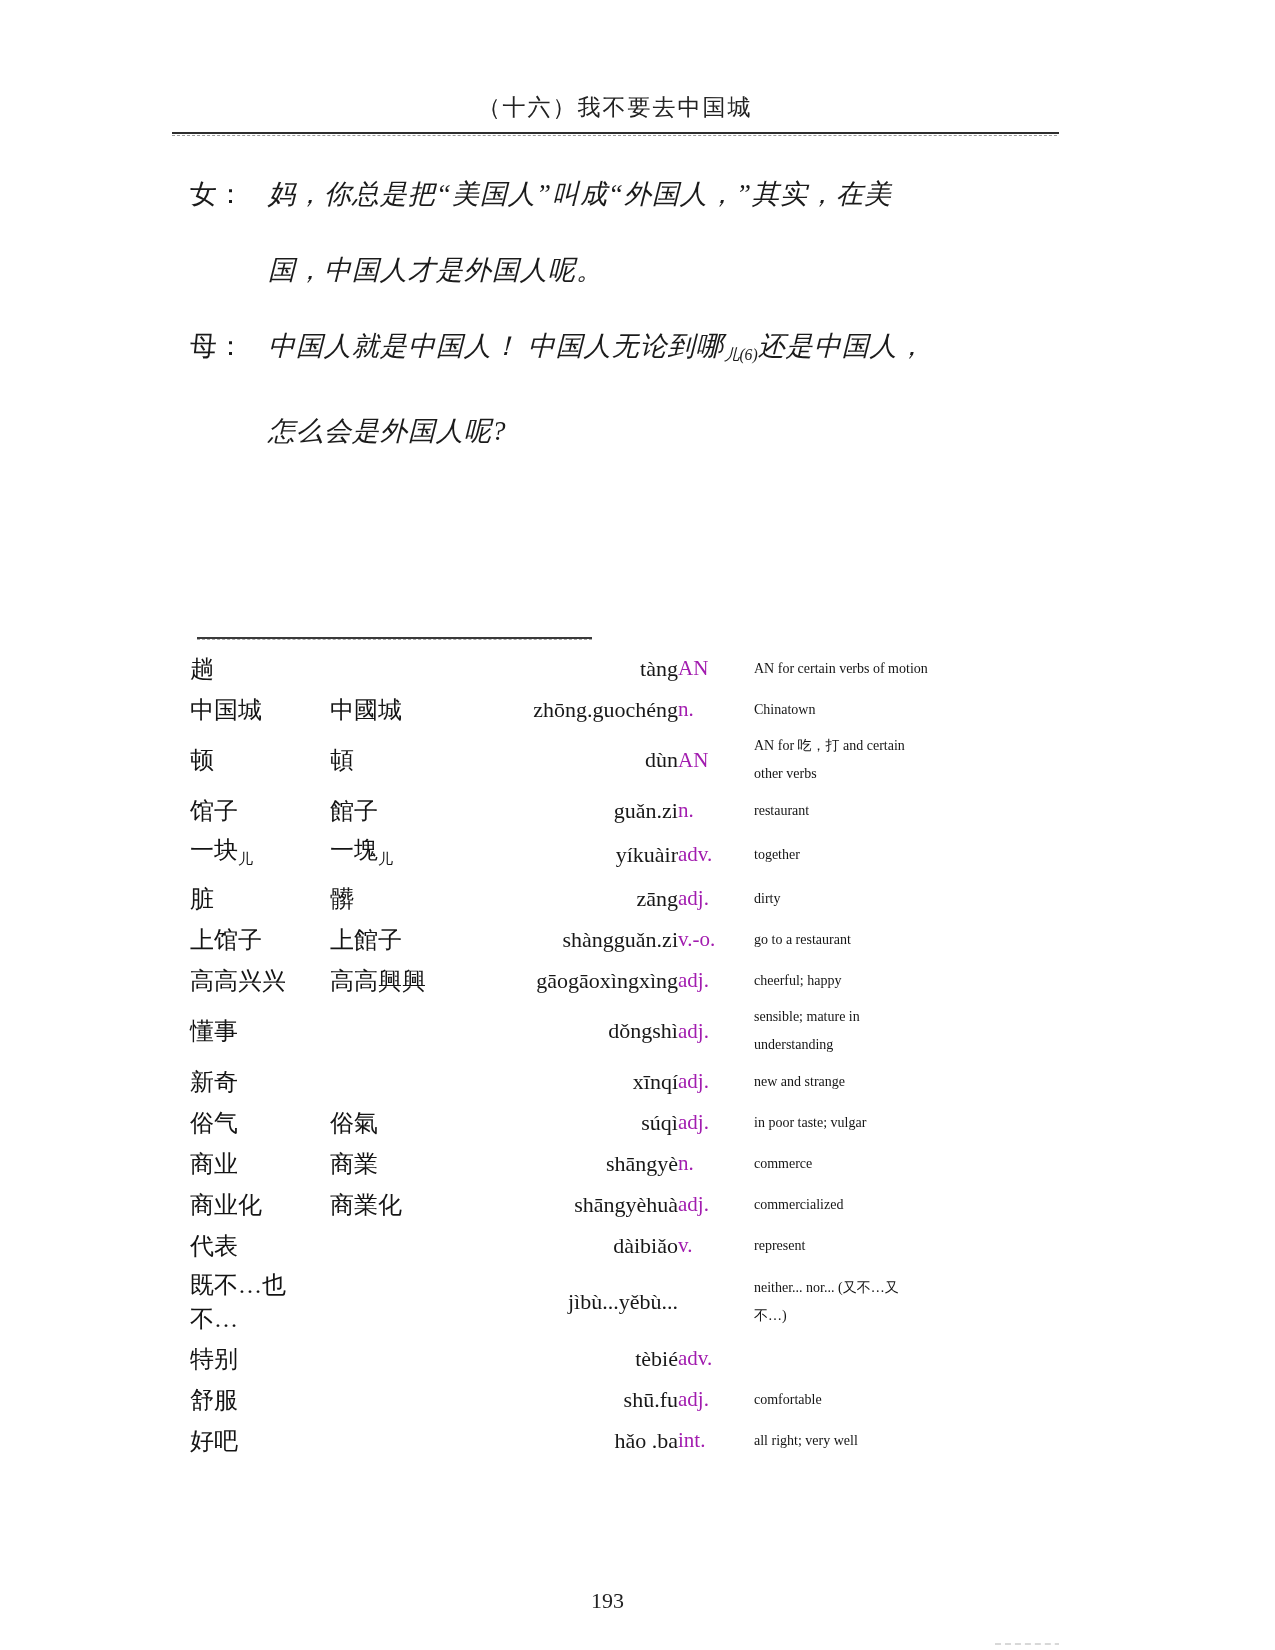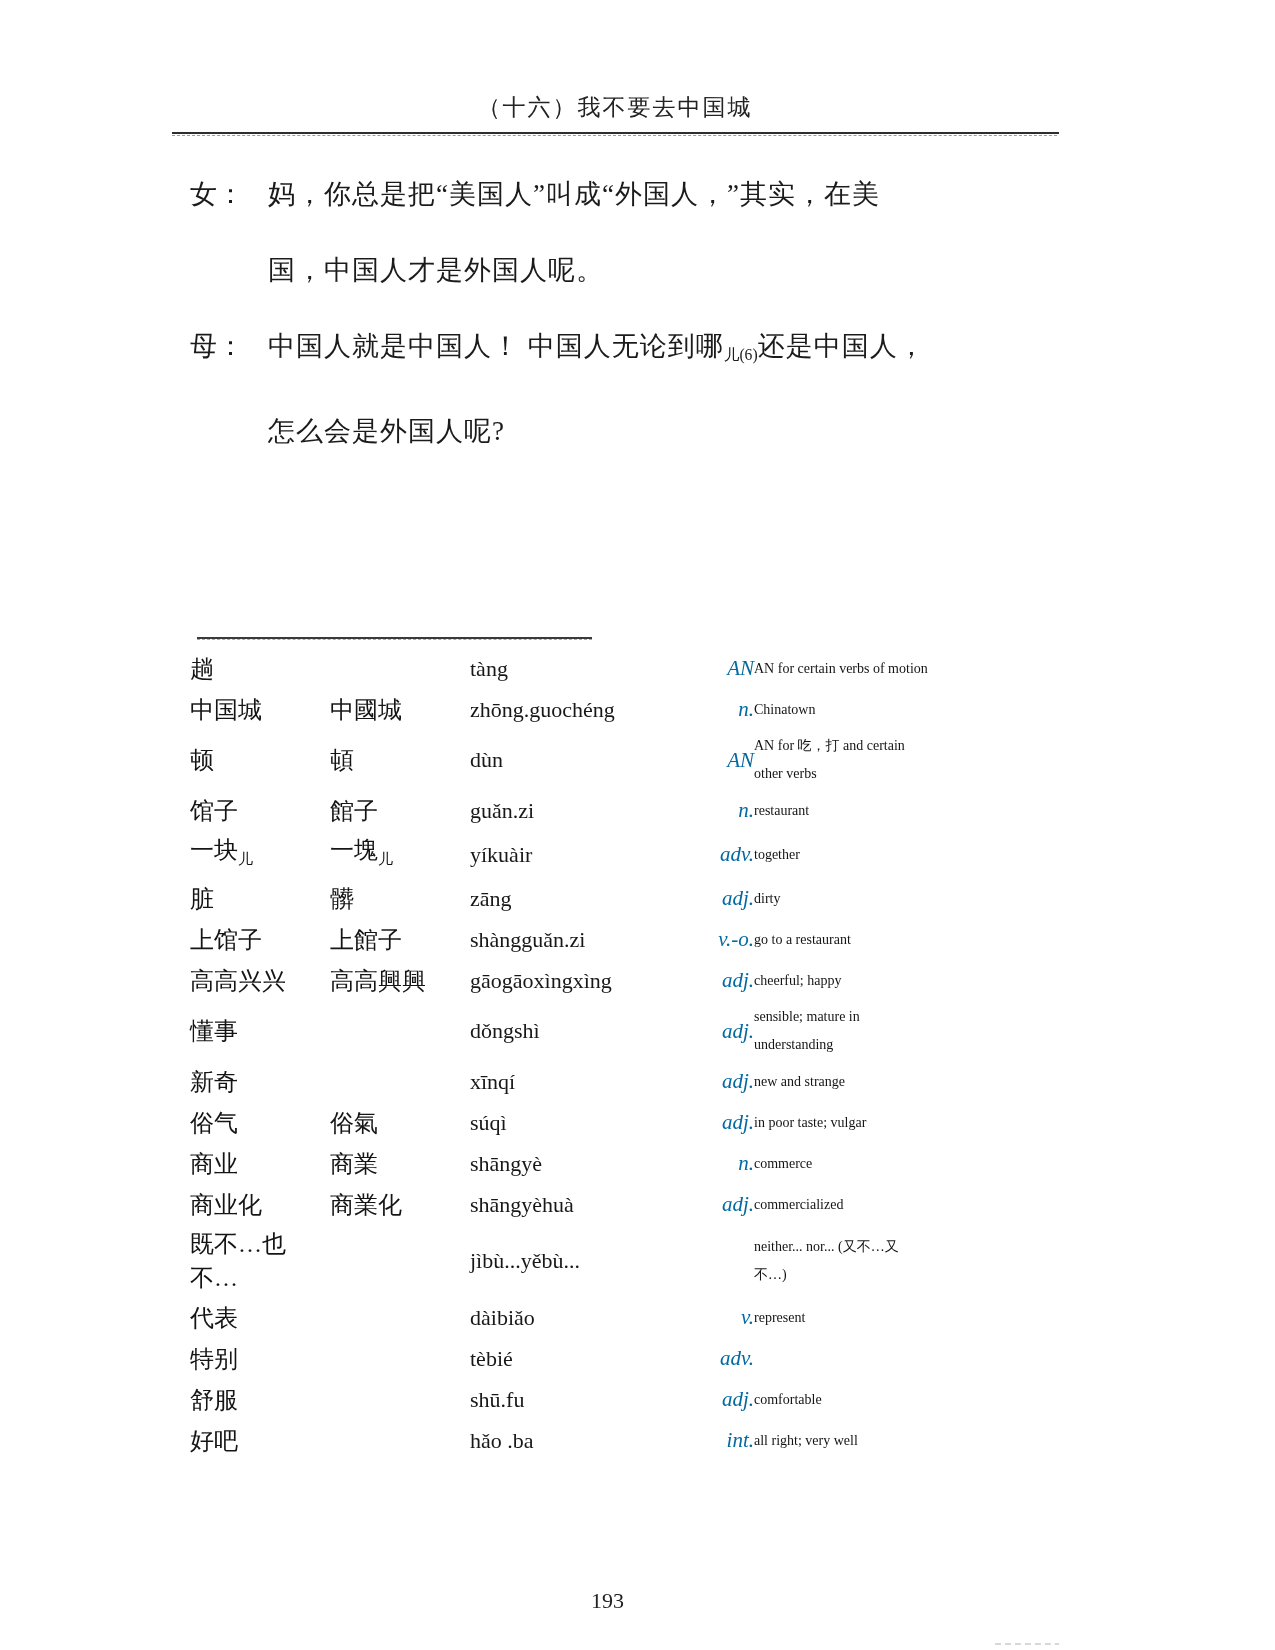--- a/index.html
+++ b/index.html
@@ -15,36 +15,36 @@
     text-align:center; font-size:23px; letter-spacing:2px; color:#222;
   }
   .header-rule {
     position:absolute; top:132px; left:172px; width:905px; height:4px;
     border-top:2px solid #2e2e2e; border-bottom:1px dashed #9b9b9b;
   }
   
   .dialogue { position:absolute; top:156px; left:190px; width:920px; font-size:27px; color:#1b1b1b; }
   .speech { display:flex; align-items:flex-start; }
   .speaker { flex:none; width:78px; line-height:76px; }
-  .speech-text { flex:1; }
+  .speech-text { flex:1;font-style:italic; }
   .dline { line-height:76px; letter-spacing:1px; white-space:nowrap; }
   .sub { font-size:0.58em; vertical-align:-0.32em; letter-spacing:0;text-align:center; }
   
   .vocab-rule {
     position:absolute; top:637px; left:197px; width:395px; height:3px;
     border-top:2px solid #3a3a3a; border-bottom:1px dashed #aaa;
   }
   .vocab { position:absolute; top:648px; left:190px; width:900px; }
   .vrow {
     display:grid; grid-template-columns:140px 140px 208px 76px 1fr;
     align-items:center; min-height:41px; padding:2px 0;
   }
   .c-simp, .c-trad { font-size:24px; line-height:34px; white-space:pre-line; color:#141414; }
-  .c-pinyin { font-size:22px; line-height:28px; color:#181818; }
-  .c-pos { font-size:21px; font-style:italic; color:#0369a1;text-align:right; }
+  .c-pinyin { font-size:22px; line-height:28px; color:#181818;text-align:right; }
+  .c-pos { font-size:21px; color:#a21caf; }
   .c-eng { font-size:14px; line-height:28px; white-space:pre-line; color:#141414; }
   .c-simp .sub, .c-trad .sub { font-size:15px; vertical-align:-6px; }
   
   .page-number {
     position:absolute; top:1588px; left:0; width:1215px;
     text-align:center; font-size:22px; color:#222;
   }
   .scan-artifact {
     position:absolute; top:1643px; left:995px; width:265px; height:0;
     border-top:2px dashed #d8d8d8;
@@ -163,36 +163,36 @@
         <div class="c-eng">commerce</div>
       </div>
       <div class="vrow">
         <div class="c-simp"><span>商业化</span></div>
         <div class="c-trad"><span>商業化</span></div>
         <div class="c-pinyin">shāngyèhuà</div>
         <div class="c-pos">adj.</div>
         <div class="c-eng">commercialized</div>
       </div>
       <div class="vrow">
+        <div class="c-simp"><span>代表</span></div>
+        <div class="c-trad"></div>
+        <div class="c-pinyin">dàibiǎo</div>
+        <div class="c-pos">v.</div>
+        <div class="c-eng">represent</div>
+      </div>
+      <div class="vrow">
         <div class="c-simp"><span>既不…也
 不…</span></div>
         <div class="c-trad"></div>
         <div class="c-pinyin">jìbù...yěbù...</div>
         <div class="c-pos"></div>
         <div class="c-eng">neither... nor... (又不…又
 不…)</div>
       </div>
       <div class="vrow">
-        <div class="c-simp"><span>代表</span></div>
-        <div class="c-trad"></div>
-        <div class="c-pinyin">dàibiǎo</div>
-        <div class="c-pos">v.</div>
-        <div class="c-eng">represent</div>
-      </div>
-      <div class="vrow">
         <div class="c-simp"><span>特别</span></div>
         <div class="c-trad"></div>
         <div class="c-pinyin">tèbié</div>
         <div class="c-pos">adv.</div>
       </div>
       <div class="vrow">
         <div class="c-simp"><span>舒服</span></div>
         <div class="c-trad"></div>
         <div class="c-pinyin">shū.fu</div>
         <div class="c-pos">adj.</div>

